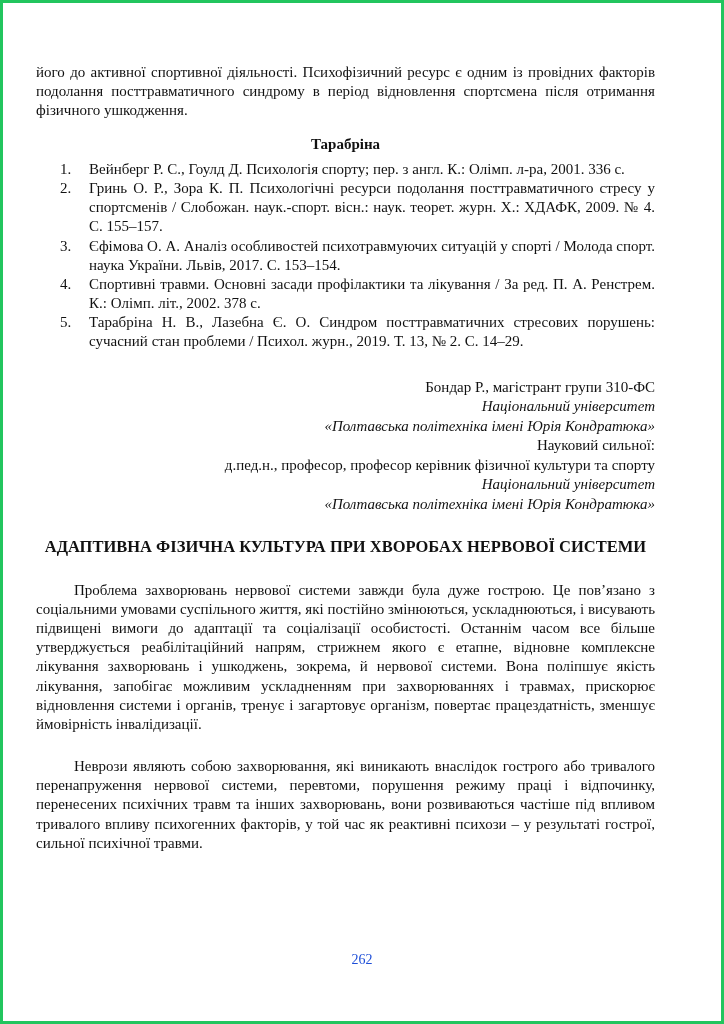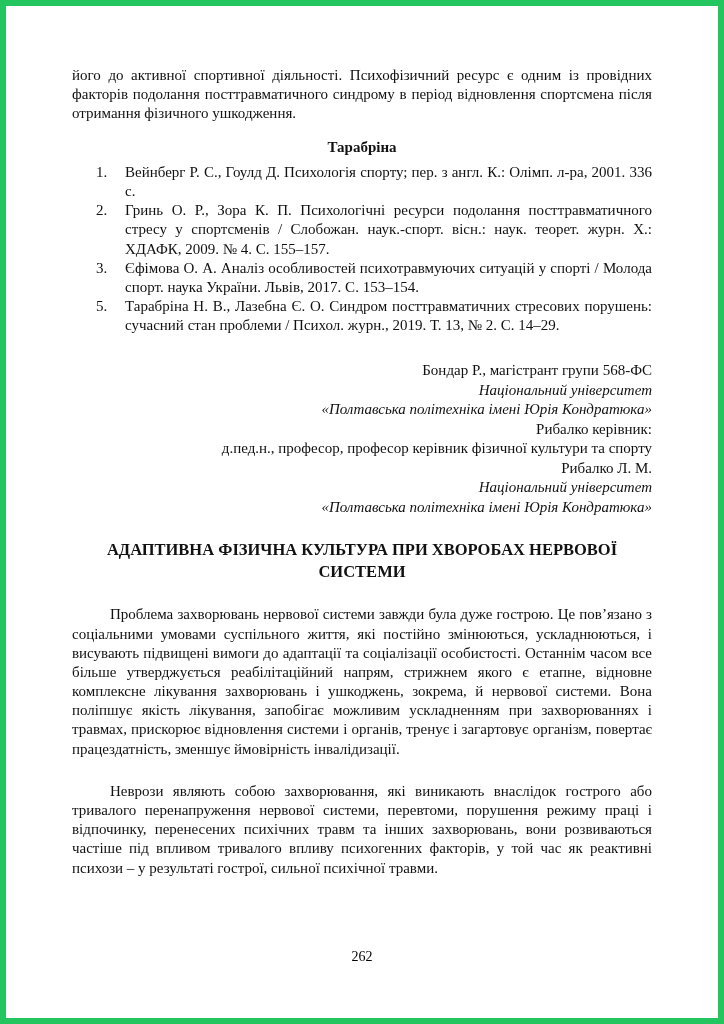--- a/index.html
+++ b/index.html
@@ -7,22 +7,22 @@
     padding: 0;
     background: #ffffff;
   }
   .page {
     position: relative;
     width: 724px;
     height: 1024px;
     box-sizing: border-box;
     margin: 0 auto;
     background: #ffffff;
-    border: 6px solid #22c55e;
-    padding: 60px 66px 40px 66px;
+    border: 3px solid #22c55e;
+    padding: 60px 66px 40px 33px;
     font-family: "Liberation Serif", "DejaVu Serif", serif;
     font-size: 15px;
     line-height: 1.28;
     color: #111111;
     overflow: hidden;
   }
   .para {
     margin: 0;
     text-align: justify;
   }
@@ -70,46 +70,46 @@
     text-align: center;
     line-height: 1.3;
   }
   .page-number {
     position: absolute;
     left: 0;
     right: 0;
     bottom: 52px;
     text-align: center;
     font-size: 14px;
-    color: #000000;
+    color: #1d4ed8;
   }
 </style>
 </head>
 <body>
 
 <div class="page">
 
   <p class="para intro">його до активної спортивної діяльності. Психофізичний ресурс є одним із провідних факторів подолання посттравматичного синдрому в період відновлення спортсмена після отримання фізичного ушкодження.</p>
 
   <h2 class="section-heading">Тарабріна</h2>
 
   <div class="ref-list">
     <div class="ref-item"><span class="ref-num">1.</span><span>Вейнберг Р. С., Гоулд Д. Психологія спорту; пер. з англ. К.: Олімп. л-ра, 2001. 336 с.</span></div>
     <div class="ref-item"><span class="ref-num">2.</span><span>Гринь О. Р., Зора К. П. Психологічні ресурси подолання посттравматичного стресу у спортсменів / Слобожан. наук.-спорт. вісн.: наук. теорет. журн. Х.: ХДАФК, 2009. № 4. С. 155–157.</span></div>
     <div class="ref-item"><span class="ref-num">3.</span><span>Єфімова О. А. Аналіз особливостей психотравмуючих ситуацій у спорті / Молода спорт. наука України. Львів, 2017. С. 153–154.</span></div>
+    <div class="ref-item"><span class="ref-num">4.</span><span>Спортивні травми. Основні засади профілактики та лікування / За ред. П. А. Ренстрем. К.: Олімп. літ., 2002. 378 с.</span></div>
     <div class="ref-item"><span class="ref-num">5.</span><span>Тарабріна Н. В., Лазебна Є. О. Синдром посттравматичних стресових порушень: сучасний стан проблеми / Психол. журн., 2019. Т. 13, № 2. С. 14–29.</span></div>
   </div>
 
   <div class="author-block">
-    <div class="author-line">Бондар Р., магістрант групи 568-ФС</div>
+    <div class="author-line">Бондар Р., магістрант групи 310-ФС</div>
     <div class="author-line italic">Національний університет</div>
     <div class="author-line italic">«Полтавська політехніка імені Юрія Кондратюка»</div>
-    <div class="author-line">Рибалко керівник:</div>
+    <div class="author-line">Науковий сильної:</div>
     <div class="author-line">д.пед.н., професор, професор керівник фізичної культури та спорту</div>
-    <div class="author-line">Рибалко Л. М.</div>
     <div class="author-line italic">Національний університет</div>
     <div class="author-line italic">«Полтавська політехніка імені Юрія Кондратюка»</div>
   </div>
 
   <h1 class="article-title">АДАПТИВНА ФІЗИЧНА КУЛЬТУРА ПРИ ХВОРОБАХ НЕРВОВОЇ СИСТЕМИ</h1>
 
   <p class="para indent">Проблема захворювань нервової системи завжди була дуже гострою. Це пов’язано з соціальними умовами суспільного життя, які постійно змінюються, ускладнюються, і висувають підвищені вимоги до адаптації та соціалізації особистості. Останнім часом все більше утверджується реабілітаційний напрям, стрижнем якого є етапне, відновне комплексне лікування захворювань і ушкоджень, зокрема, й нервової системи. Вона поліпшує якість лікування, запобігає можливим ускладненням при захворюваннях і травмах, прискорює відновлення системи і органів, тренує і загартовує організм, повертає працездатність, зменшує ймовірність інвалідизації.</p>
 
   <p class="para indent">Неврози являють собою захворювання, які виникають внаслідок гострого або тривалого перенапруження нервової системи, перевтоми, порушення режиму праці і відпочинку, перенесених психічних травм та інших захворювань, вони розвиваються частіше під впливом тривалого впливу психогенних факторів, у той час як реактивні психози – у результаті гострої, сильної психічної травми.</p>
 

